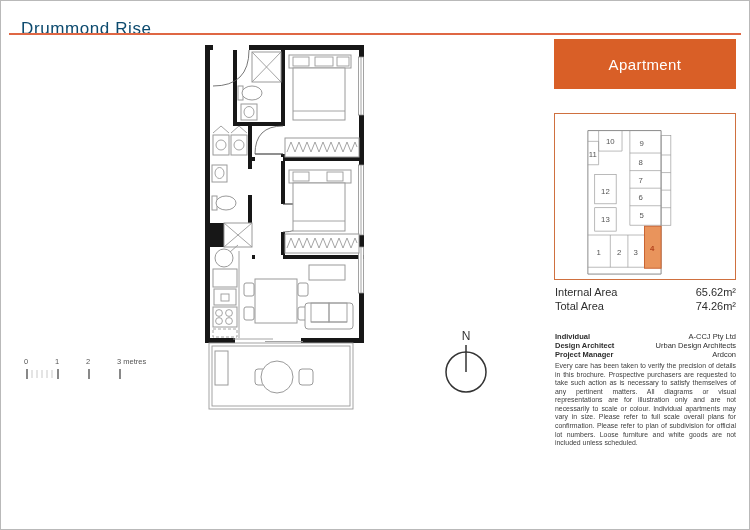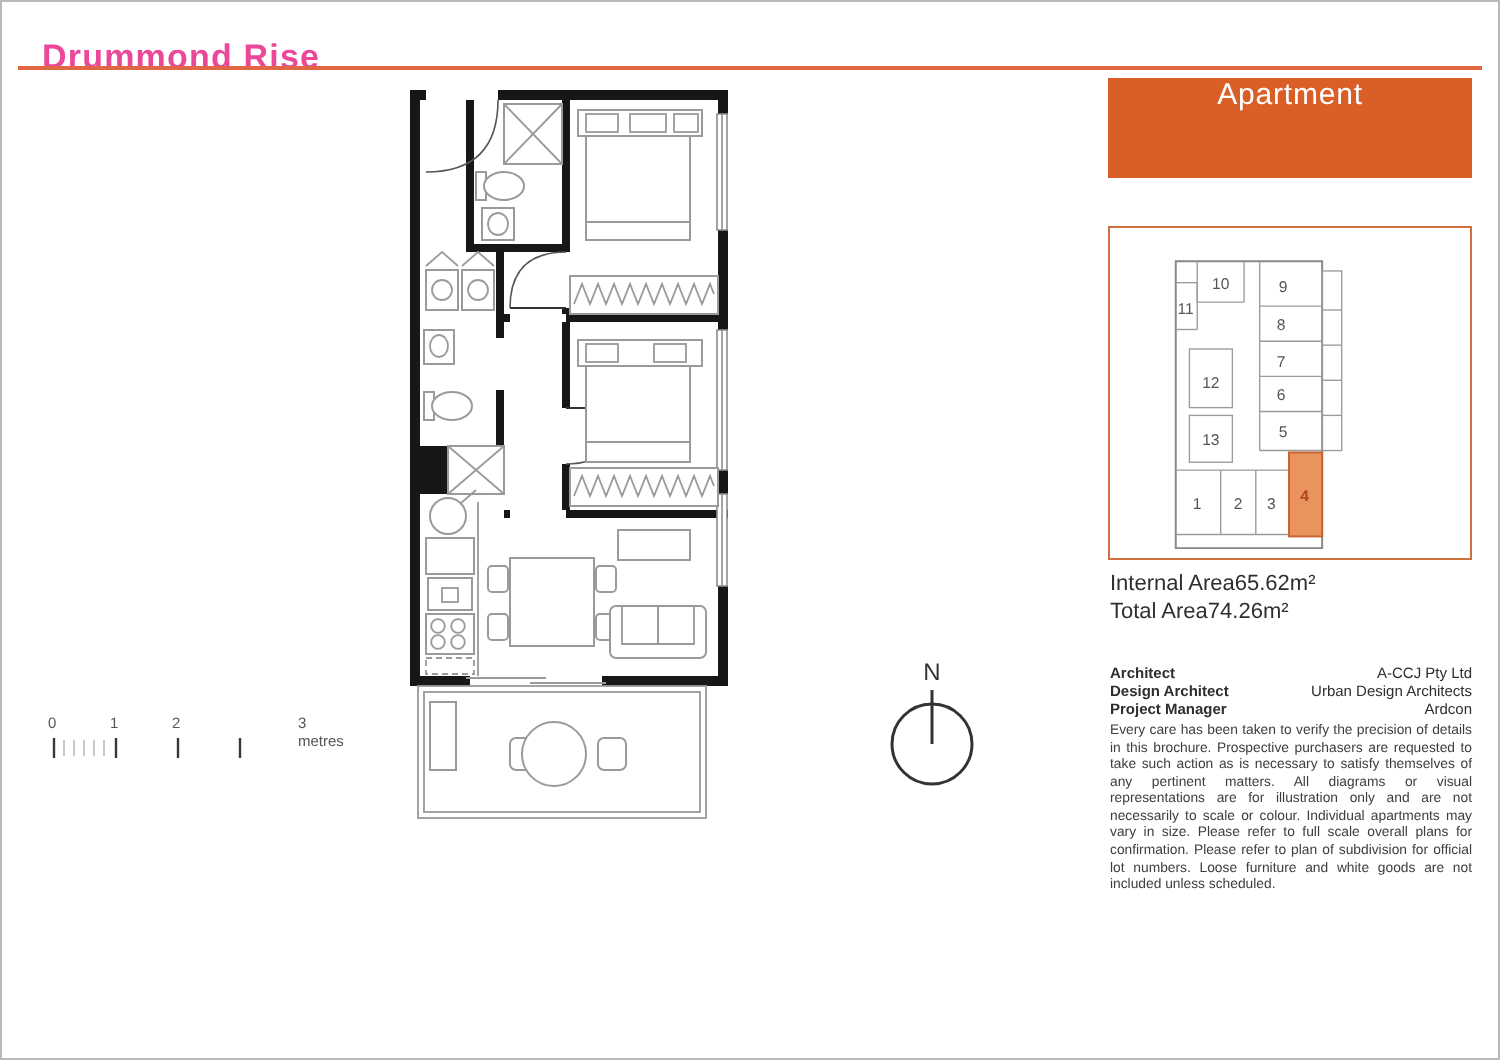--- a/index.html
+++ b/index.html
@@ -1,54 +1,54 @@
 <!DOCTYPE html>
 <html><head>
 <meta charset="utf-8">
 <style>
   html,body{margin:0;padding:0;background:#fff;}
   .page{
     position:relative;width:750px;height:530px;background:#fff;
     border:1px solid #b9b9b9;box-sizing:border-box;overflow:hidden;
     font-family:"Liberation Sans",sans-serif;color:#3a3a3a;
   }
-  .title{position:absolute;left:20px;top:7px;font-size:17px;letter-spacing:.6px;color:#ec4899;font-weight:700;}
+  .title{position:absolute;left:20px;top:7px;font-size:17px;letter-spacing:.6px;color:#0c4a6e;font-weight:400;}
   .rule{position:absolute;left:8px;right:8px;top:32px;height:2px;background:#df6744;}
 
   
   .floorplan{position:absolute;left:196px;top:30px;}
   .w{fill:#171717;}
   .furn{stroke:#9a9a9a;stroke-width:1;fill:#fff;}
   .furnl{stroke:#9a9a9a;stroke-width:.9;fill:none;}
   .thin{stroke:#8c8c8c;stroke-width:.8;fill:#fff;}
   .arc{stroke:#555;stroke-width:.8;fill:none;}
   .leaf{stroke:#333;stroke-width:1.1;}
 
   
   .scalebar{position:absolute;left:18px;top:356px;width:140px;height:26px;font-size:7.5px;color:#555;}
   .scalebar span{position:absolute;top:0;}
-  .s0{left:5px;} .s1{left:36px;} .s2{left:67px;} .s3{left:98px;margin-left:32px;}
+  .s0{left:5px;} .s1{left:36px;} .s2{left:67px;} .s3{left:98px;}
   .scalebar svg{position:absolute;left:0;top:10px;}
 
   
   .north{position:absolute;left:437px;top:328px;width:56px;text-align:center;}
   .north .n{font-size:12px;color:#333;display:block;margin-bottom:0;}
 
   
   .badge{position:absolute;left:553px;top:38px;width:182px;height:50px;background:#d95f27;
-    color:#fff;text-align:center;display:flex;flex-direction:row;justify-content:center;gap:1px;}
+    color:#fff;text-align:center;display:flex;flex-direction:column;justify-content:center;gap:1px;}
   .badge .l1{font-size:15px;letter-spacing:.4px;}
   .badge .l2{font-size:15px;letter-spacing:.6px;}
   .config{position:absolute;left:553px;top:91px;width:182px;text-align:center;font-size:13.5px;color:#3a3a3a;letter-spacing:.2px;}
   .keyplan{position:absolute;left:553px;top:112px;width:180px;height:165px;border:1px solid #cf703f;background:#fff;}
   .kp-num{font:8px "Liberation Sans",sans-serif;fill:#555;text-anchor:middle;}
   .kp-hl{fill:#b3431d;font-weight:bold;}
 
   .areas{position:absolute;left:554px;top:284px;width:181px;}
-  .arow{display:flex;font-size:11px;line-height:14px;color:#2e2e2e;}
+  .arow{display:flex;justify-content:space-between;font-size:11px;line-height:14px;color:#2e2e2e;}
   .credits{position:absolute;left:554px;top:331px;width:181px;}
   .crow{display:flex;justify-content:space-between;font-size:7.5px;line-height:9px;color:#2e2e2e;}
   .crow .r{font-weight:bold;}
   .disclaimer{position:absolute;left:554px;top:361px;width:181px;margin:0;font-size:6.9px;line-height:1.24;
     text-align:justify;color:#3d3d3d;}
 </style>
 </head>
 <body>
 
 <div class="page">
@@ -299,21 +299,21 @@
       <span>65.62m²</span>
     </div>
     <div class="arow">
       <span>Total Area</span>
       <span>74.26m²</span>
     </div>
   </div>
 
   <div class="credits">
     <div class="crow">
-      <span class="r">Architect</span>
+      <span class="r">Individual</span>
       <span>A-CCJ Pty Ltd</span>
     </div>
     <div class="crow">
       <span class="r">Design Architect</span>
       <span>Urban Design Architects</span>
     </div>
     <div class="crow">
       <span class="r">Project Manager</span>
       <span>Ardcon</span>
     </div>

